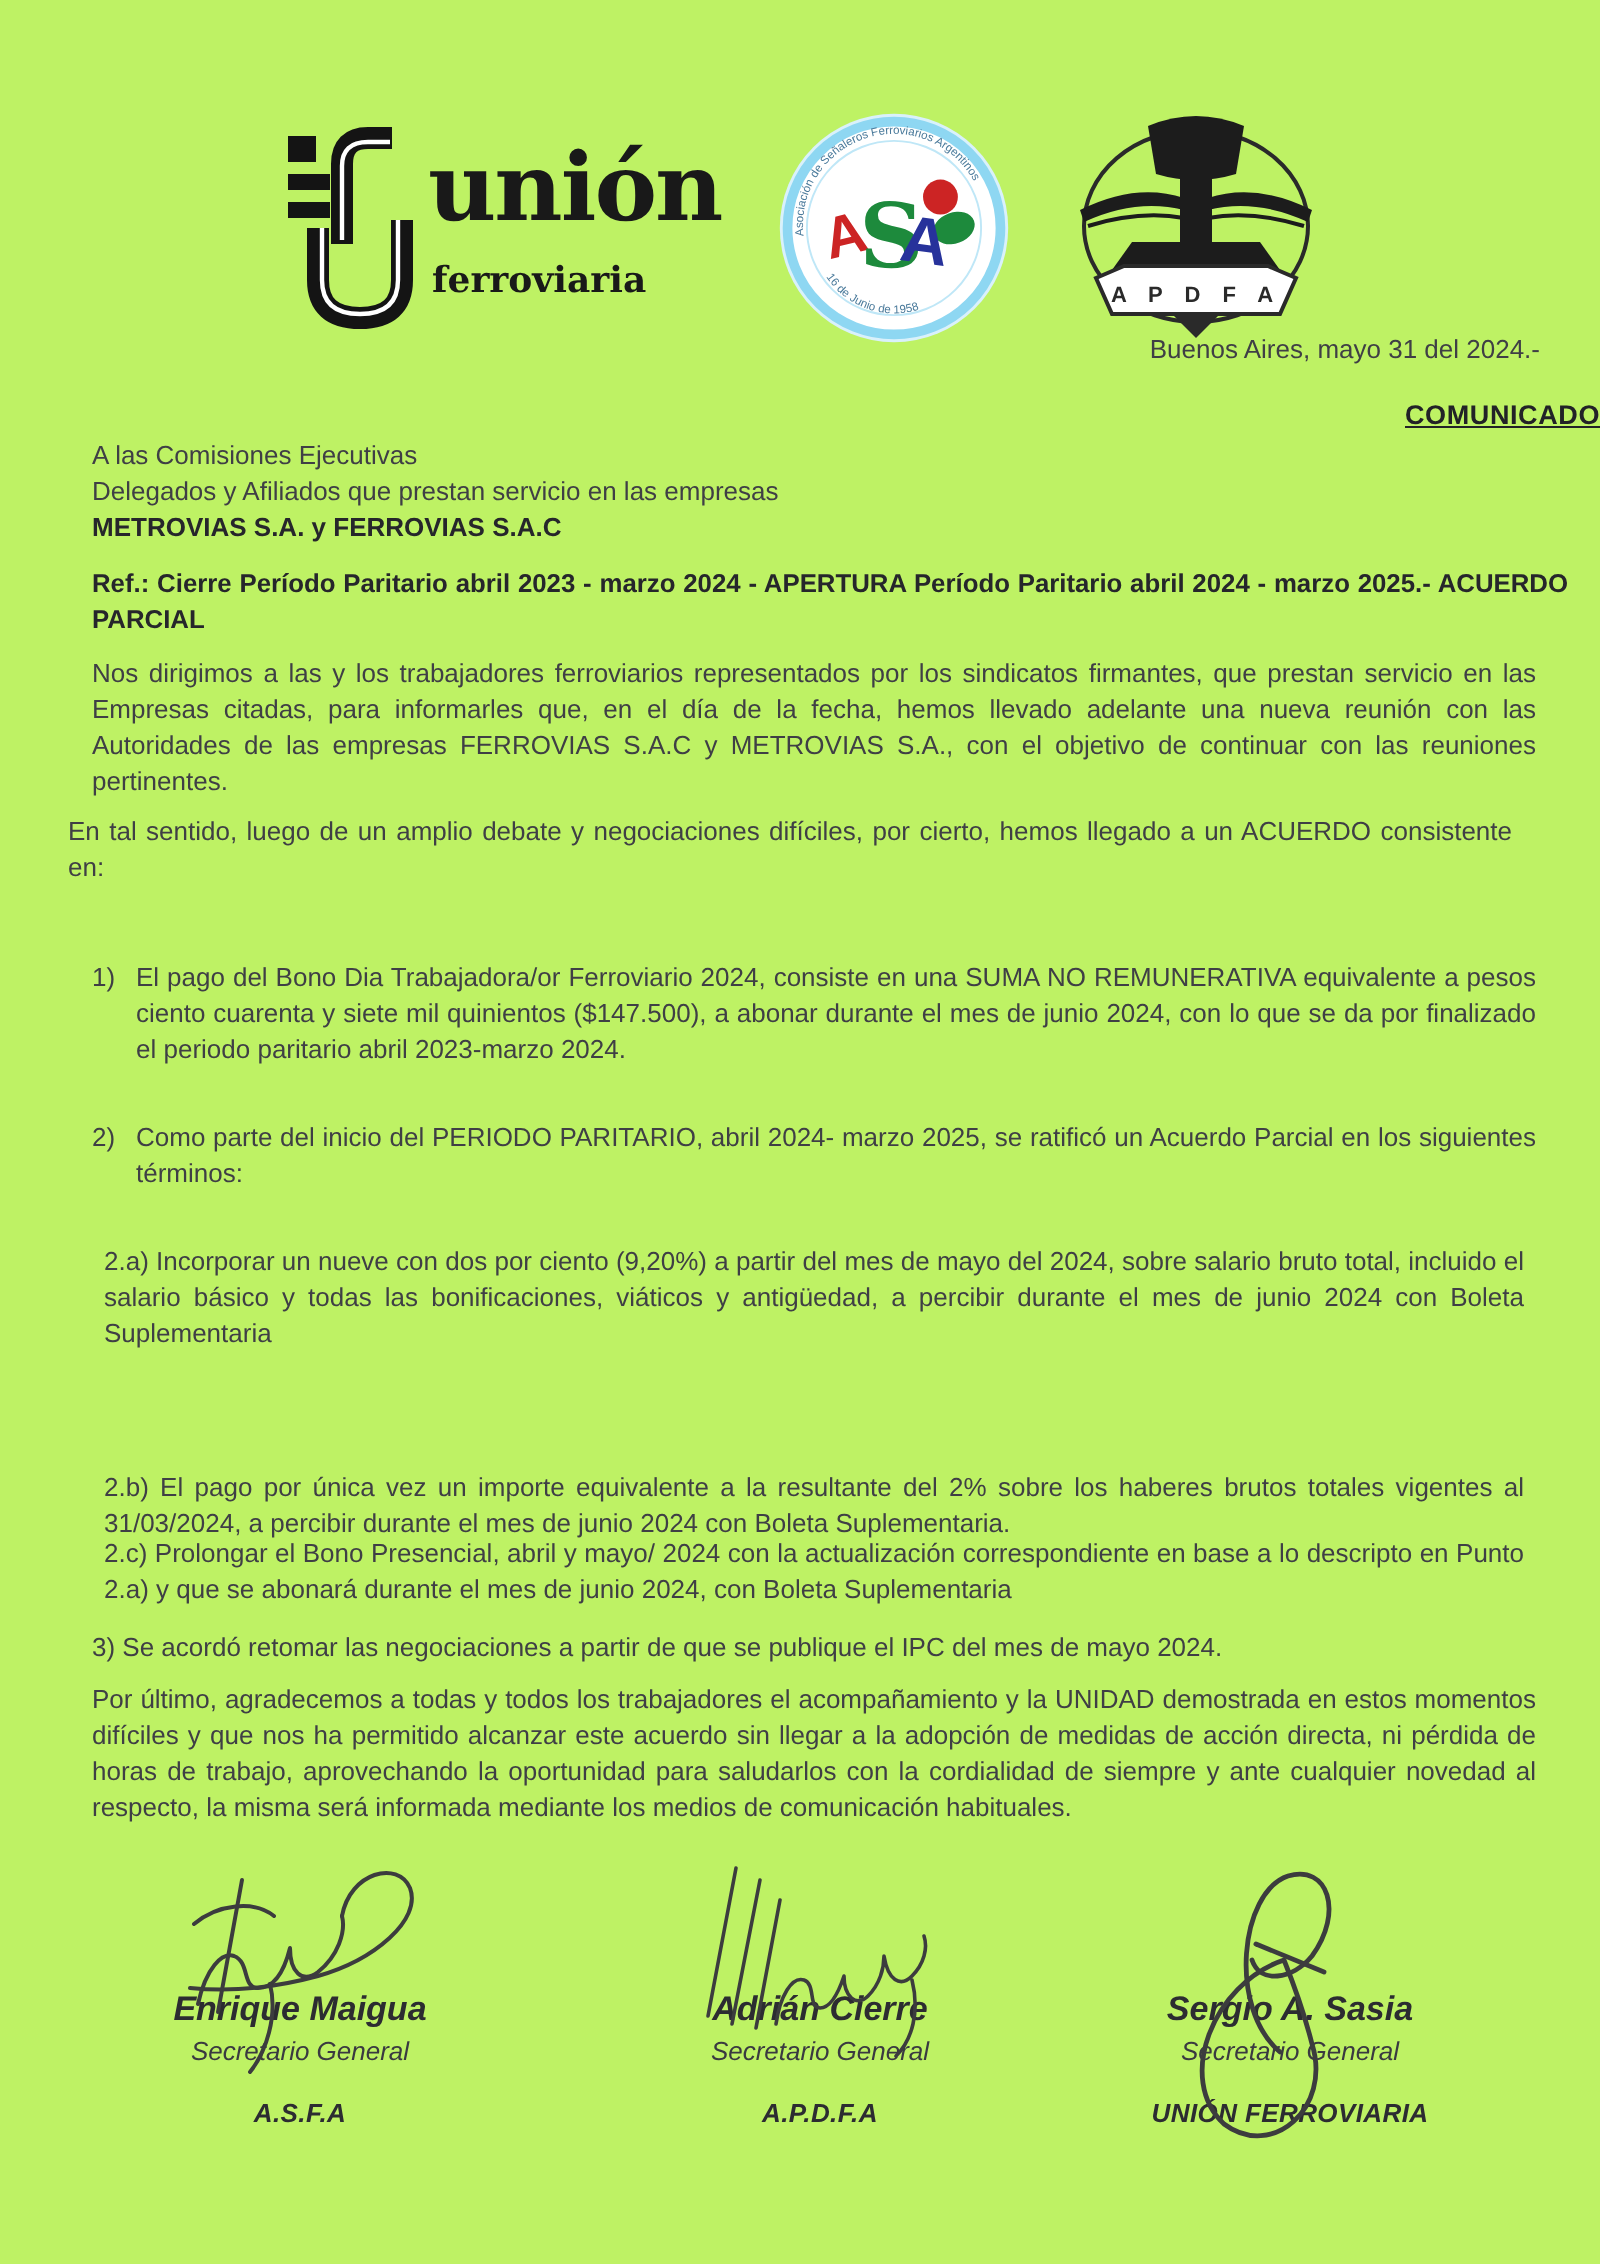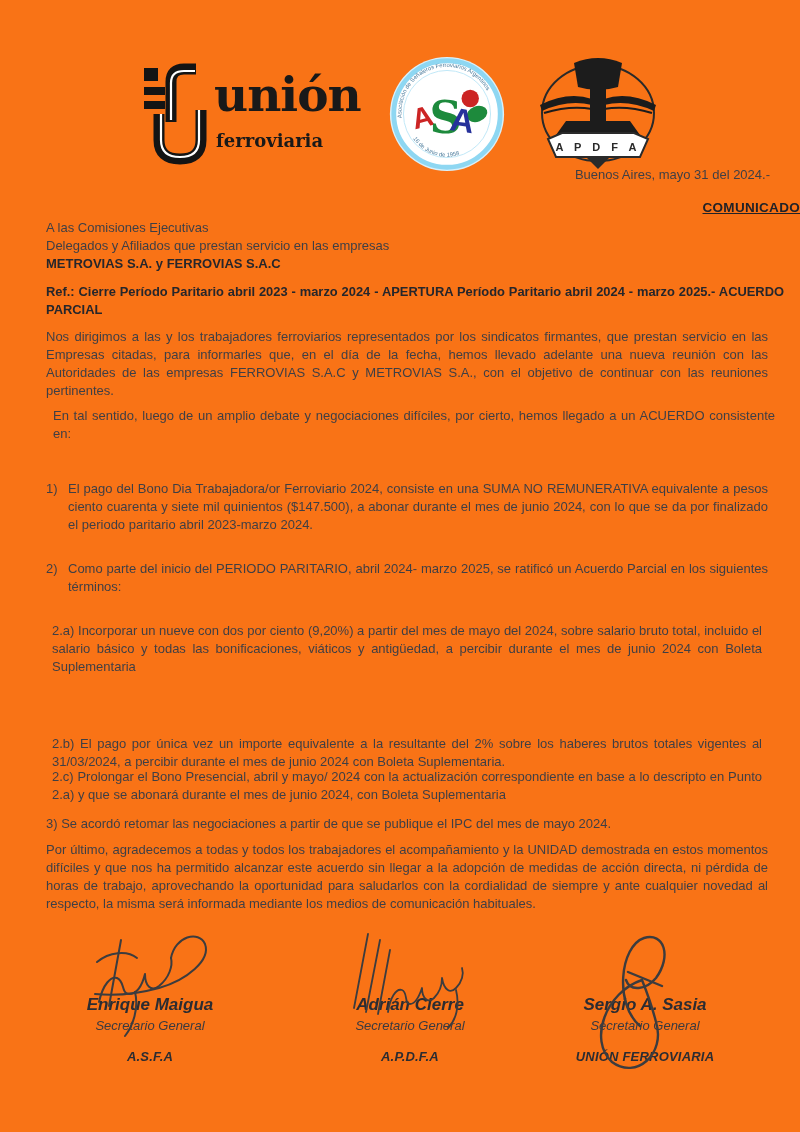--- a/index.html
+++ b/index.html
@@ -1,37 +1,37 @@
 <!DOCTYPE html>
 <html><head>
 <meta charset="utf-8">
 <style>
   html,body{margin:0;padding:0;background:#9a9a9a;}
-  .page{position:relative;width:800px;height:1132px;margin:0 auto;background:#f97316;
+  .page{position:relative;width:800px;height:1132px;margin:0 auto;background:#bef264;
         font-family:"Liberation Sans",sans-serif;color:#3f3f45;overflow:hidden;}
   .abs{position:absolute;}
   .txt{font-size:13px;line-height:18px;}
   .just{text-align:justify;}
   .bold{font-weight:bold;color:#26262b;}
   
   .uf-logo{left:142px;top:60px;width:230px;height:108px;}
   .uf-mono{position:absolute;left:0;top:2px;}
   .uf-word1{position:absolute;left:72px;top:10px;font-family:"DejaVu Serif",serif;
             font-weight:bold;font-size:47px;line-height:50px;color:#191919;letter-spacing:-1px;}
   .uf-word2{position:absolute;left:74px;top:66px;font-family:"DejaVu Serif",serif;
             font-weight:bold;font-size:18px;line-height:30px;color:#191919;letter-spacing:0px;}
   .asfa-logo{left:386px;top:54px;}
   .apdfa-logo{left:534px;top:55px;}
   .date-line{top:167px;right:30px;font-size:13px;color:#3f3f45;}
   .doc-title{top:200px;left:0;width:100%;text-align:right;font-size:13.5px;font-weight:bold;
              color:#222227;text-decoration:underline;letter-spacing:.3px;}
   .addr{top:219px;left:46px;width:700px;}
   .ref{top:283px;left:46px;width:738px;font-size:12.9px;line-height:18px;}
   .p1{top:328px;left:46px;width:722px;}
-  .p2{top:407px;left:53px;width:722px;}
+  .p2{top:407px;left:34px;width:722px;}
   .item{left:46px;width:722px;}
   .item .num{position:absolute;left:0;top:0;}
   .item .itx{display:block;margin-left:22px;}
   .sub{left:52px;width:710px;}
   .i1{top:480px;} .i2{top:560px;} .s2a{top:622px;} .s2b{top:705px;margin-top:30px;} .s2c{top:768px;}
   .i3{top:815px;left:46px;width:722px;}
   .closing{top:841px;left:46px;width:722px;}
   
   .sig-col{position:absolute;top:928px;width:190px;height:160px;text-align:center;}
   .sig-col.c1{left:55px;} .sig-col.c2{left:315px;} .sig-col.c3{left:550px;}

